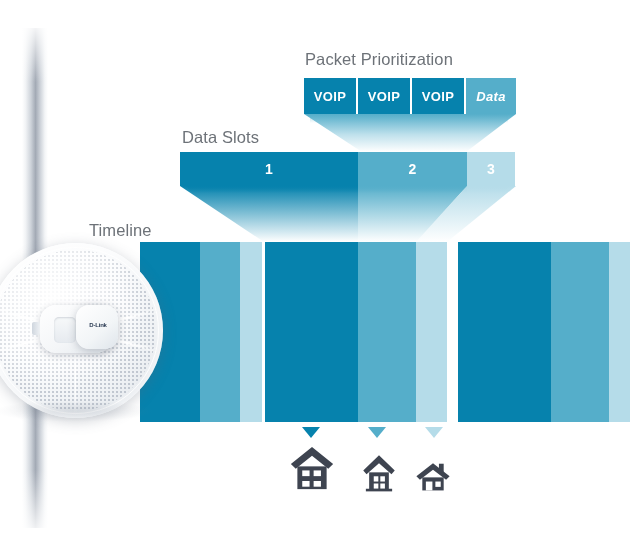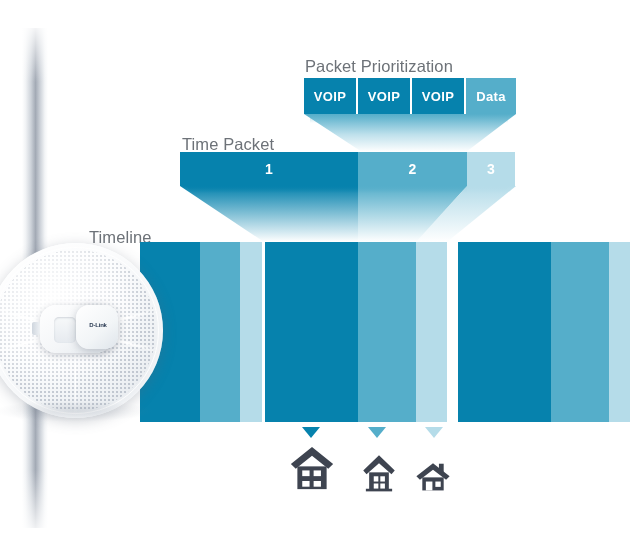--- a/index.html
+++ b/index.html
@@ -16,31 +16,31 @@
           rgba(163,170,181,1) 52%,
           rgba(205,210,217,1) 70%,
           rgba(243,245,247,1) 88%,
           rgba(255,255,255,1) 100%);}
   .pole-fade-top{position:absolute;left:18px;top:20px;width:36px;height:62px;
         background:linear-gradient(to bottom,#fff 0%,rgba(255,255,255,0) 100%);}
   .pole-fade-bot{position:absolute;left:18px;top:470px;width:36px;height:70px;
         background:linear-gradient(to top,#fff 0%,rgba(255,255,255,0) 100%);}
 
   
-  .lbl{position:absolute;color:#6d7278;font-size:16.5px;letter-spacing:.1px;white-space:nowrap;margin-top:7px;}
+  .lbl{position:absolute;color:#6d7278;font-size:16.5px;letter-spacing:.1px;white-space:nowrap;}
   #lbl-packet{left:305px;top:50px;}
   #lbl-slots{left:182px;top:128px;}
   #lbl-timeline{left:89px;top:221px;}
 
   
   #packet-bar{position:absolute;left:304px;top:78px;height:36px;display:flex;}
   #packet-bar .seg{position:relative;height:36px;display:flex;align-items:center;
         justify-content:center;color:#fff;font-size:13px;font-weight:bold;
         letter-spacing:.3px;margin-right:2px;}
-  #packet-bar .seg:last-child{margin-right:12px;}
+  #packet-bar .seg:last-child{margin-right:12px;font-style:italic;}
   .pk-shadow{position:absolute;left:310px;top:114px;width:198px;height:9px;
         background:linear-gradient(to bottom,rgba(100,180,205,.55),rgba(255,255,255,0));}
 
   
   .funnel{position:absolute;}
 
   
   #slots-bar{position:absolute;left:180px;top:152px;height:34px;display:flex;}
   #slots-bar .slot{position:relative;height:34px;display:flex;align-items:center;
         justify-content:center;color:#fff;font-size:14px;font-weight:bold;}
@@ -92,21 +92,21 @@
 </head>
 <body>
 
 <div id="stage">
 
   <div class="pole"></div>
   <div class="pole-fade-top"></div>
   <div class="pole-fade-bot"></div>
 
   <div class="lbl" id="lbl-packet">Packet Prioritization</div>
-  <div class="lbl" id="lbl-slots">Time Packet</div>
+  <div class="lbl" id="lbl-slots">Data Slots</div>
   <div class="lbl" id="lbl-timeline">Timeline</div>
 
   <div id="packet-bar">
       <div class="seg" style="width: 52px; background: rgb(6, 130, 173);">
         <span>VOIP</span>
       </div>
       <div class="seg" style="width: 52px; background: rgb(6, 130, 173);">
         <span>VOIP</span>
       </div>
       <div class="seg" style="width: 52px; background: rgb(6, 130, 173);">

